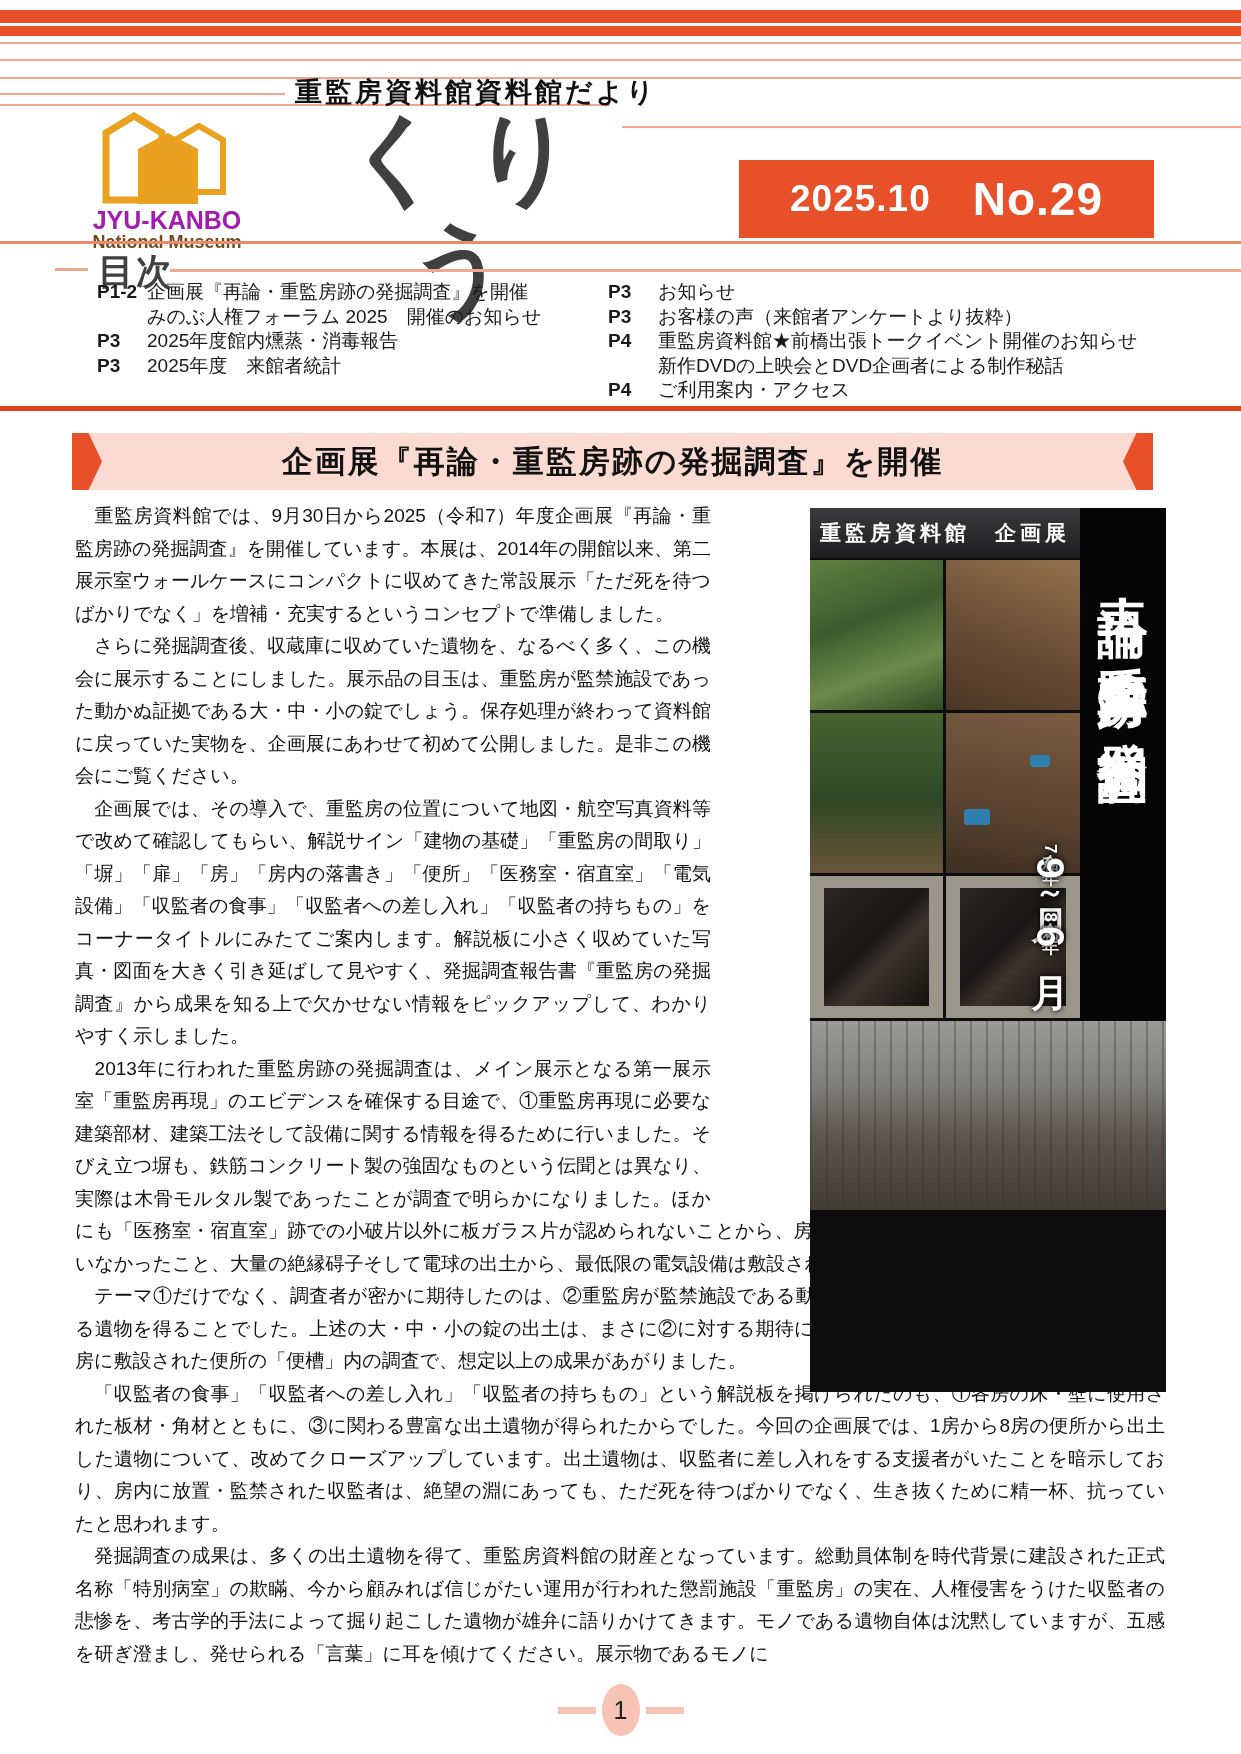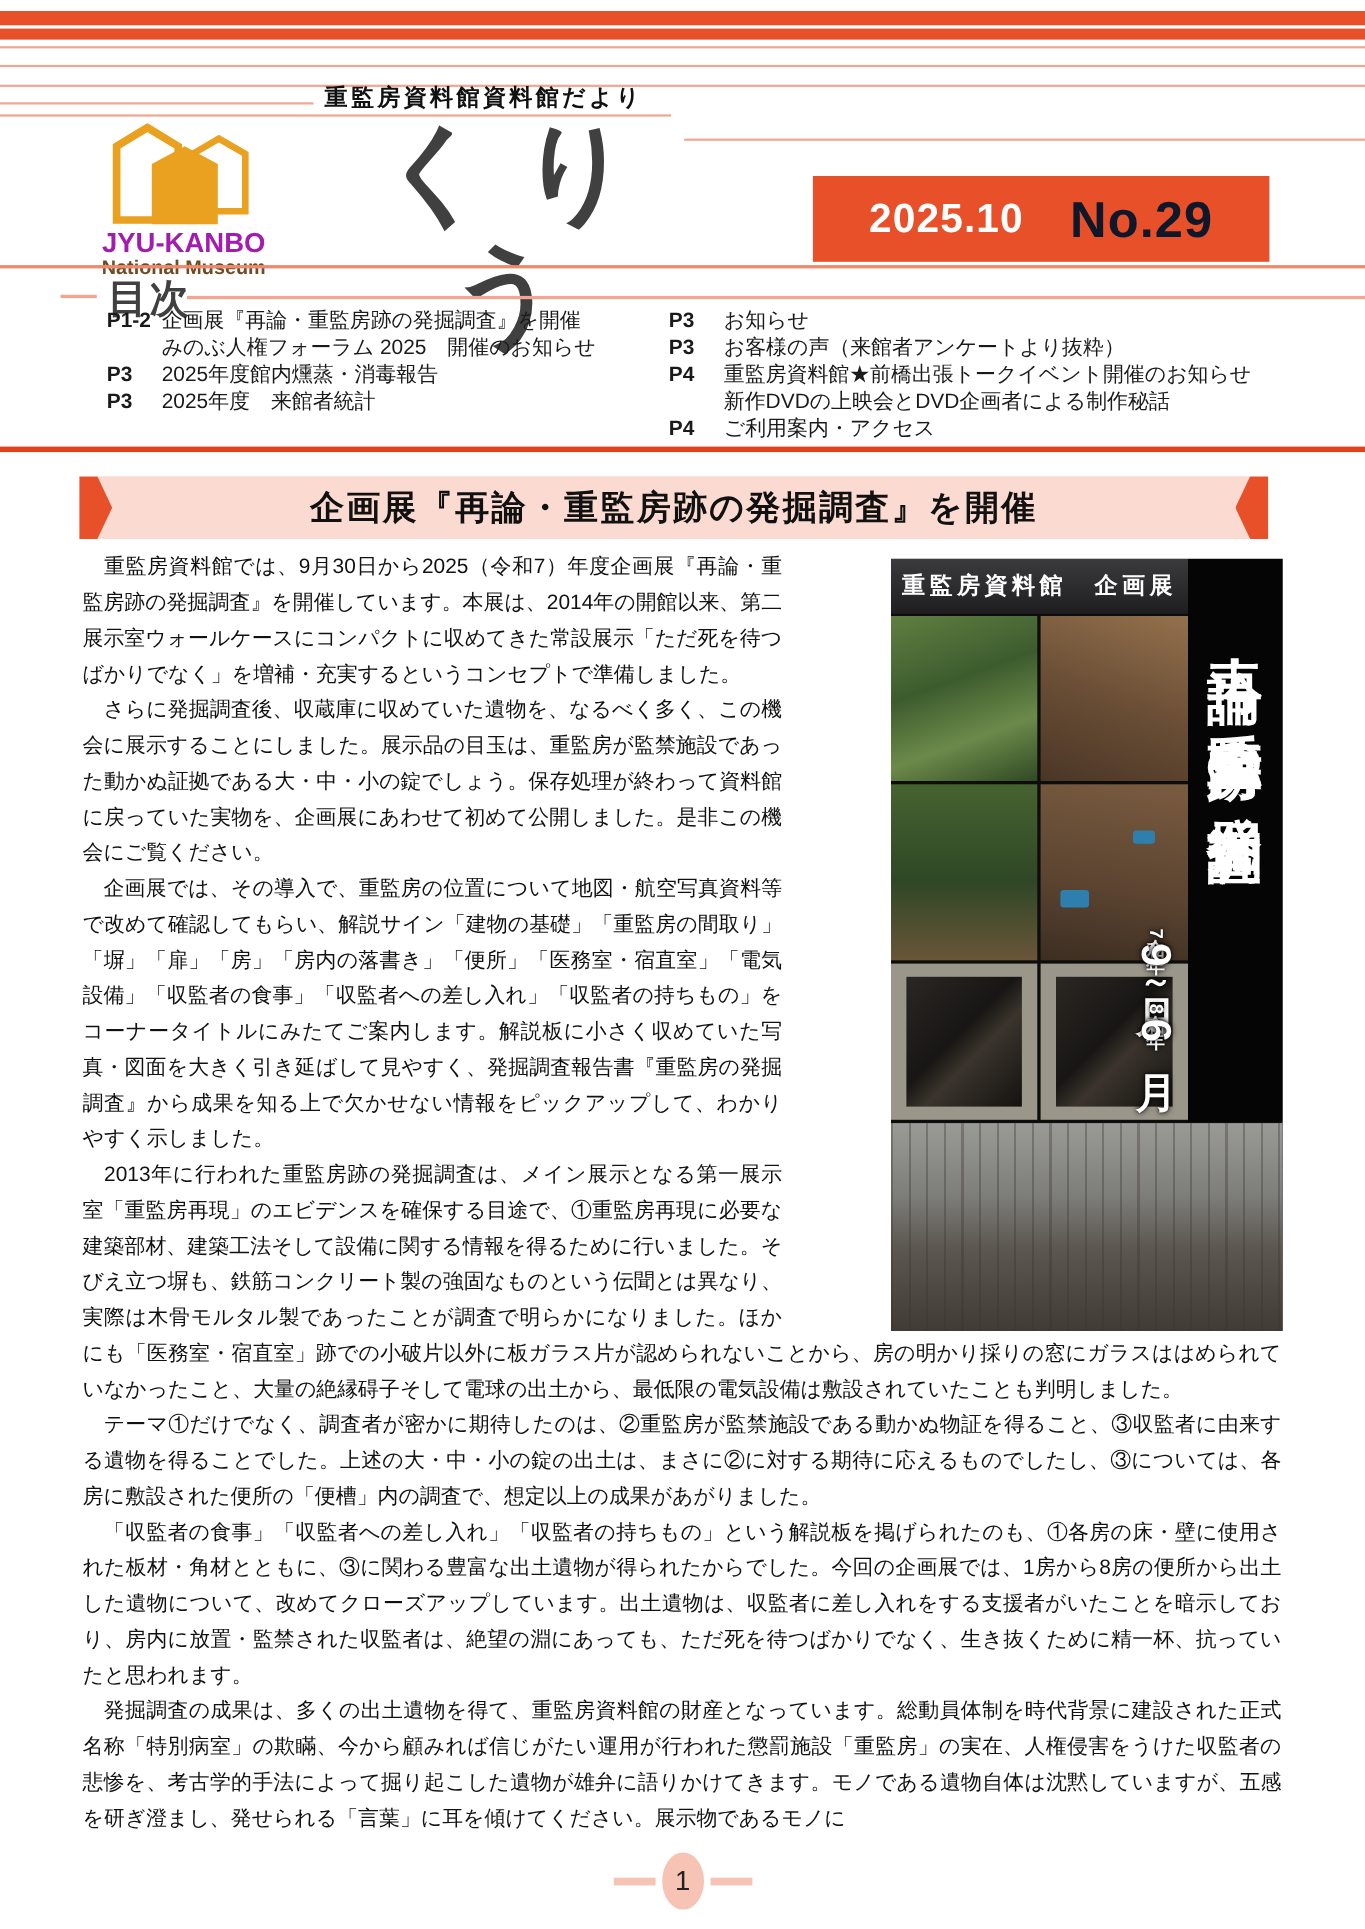--- a/index.html
+++ b/index.html
@@ -4,35 +4,35 @@
 <style>
   html,body{margin:0;padding:0;background:#ffffff;}
   body{font-family:"Liberation Sans", sans-serif; color:#1a1a1a;}
   .page{position:relative;width:1241px;height:1754px;background:#fff;overflow:hidden;}
 
   
   .band{position:absolute;left:0;width:1241px;background:#E8502A;}
   .pline{position:absolute;height:2px;background:#F2A591;}
   .sline{position:absolute;height:3px;background:#EC8A6B;}
 
-  .tagline{position:absolute;left:295px;top:74px;font-size:21px;font-weight:bold;
+  .tagline{position:absolute;left:295px;top:74px;font-size:27px;font-weight:bold;
            letter-spacing:3px;color:#111;}
 
   
   .logo{position:absolute;left:92px;top:112px;width:150px;text-align:center;}
   .logo .lname{font-size:25px;font-weight:900;color:#a21caf;letter-spacing:0px;line-height:24px;}
   .logo .lsub{font-size:18px;font-weight:bold;color:#6F4A23;line-height:20px;}
 
   
   .kuriu{position:absolute;left:288px;top:102px;width:370px;text-align:center;
          font-size:100px;font-weight:900;color:#404040;letter-spacing:26px;line-height:110px;}
   .issuebox{position:absolute;left:739px;top:160px;width:415px;height:78px;background:#E8502A;
             display:flex;align-items:center;justify-content:center;gap:42px;}
   .issuebox .idate{color:#fff;font-size:37px;font-weight:bold;letter-spacing:1px;text-align:right;}
-  .issuebox .inum{color:#0f172a;font-size:46px;font-weight:900;letter-spacing:1px;}
+  .issuebox .inum{color:#ffffff;font-size:46px;font-weight:900;letter-spacing:1px;}
 
   
   .toc-head{position:absolute;left:98px;top:248px;font-size:36px;font-weight:900;color:#404040;letter-spacing:2px;}
   .toc{position:absolute;left:0;top:280px;width:1241px;font-size:19px;line-height:24.5px;}
   .toc .tl{position:absolute;left:97px;top:0;}
   .toc .tr{position:absolute;left:608px;top:0;}
   .toc .pg{display:inline-block;width:50px;font-weight:bold;}
   .toc .row{white-space:nowrap;}
 
   .thickrule{position:absolute;left:0;top:406px;width:1241px;height:5px;background:#E0421B;}
@@ -45,21 +45,21 @@
   .arrow.left{left:0;clip-path:polygon(0 0,0 100%,55% 100%,100% 50%,55% 0);}
   .arrow.right{right:0;clip-path:polygon(100% 0,100% 100%,45% 100%,0 50%,45% 0);}
 
   
   .article{position:absolute;left:75px;top:500px;width:1090px;font-size:19px;line-height:32.5px;
            text-align:justify;color:#111;}
   .article p{margin:0;}
   .posterfloat{float:right;width:444px;height:714px;margin-left:10px;}
 
   
-  .poster{position:relative;width:356px;height:702px;margin-left:89px;margin-top:8px;
+  .poster{position:relative;width:356px;height:884px;margin-left:89px;margin-top:8px;
           background:#0d0d0d;overflow:hidden;}
   .p-head{position:absolute;left:0;top:0;width:270px;height:50px;
           background:linear-gradient(#3b3b3e,#1e1e21);display:flex;align-items:center;justify-content:center;
           color:#fff;font-size:21px;font-weight:bold;letter-spacing:4px;white-space:nowrap;}
   .p-strip{position:absolute;right:0;top:0;width:86px;height:512px;background:#050505;}
   .ph{position:absolute;}
   .ph-forest{background:linear-gradient(160deg,#5f7f42 0%,#3d5c2e 40%,#6b8a4a 70%,#2f4a24 100%);}
   .ph-dig{background:linear-gradient(200deg,#927softly 0%,#6b4f36 50%,#4a3626 100%);
           background:linear-gradient(200deg,#94714d 0%,#6b4f36 50%,#4a3626 100%);}
   .ph-ladder{background:linear-gradient(180deg,#46632f 0%,#2f4726 55%,#6a5538 100%);}

